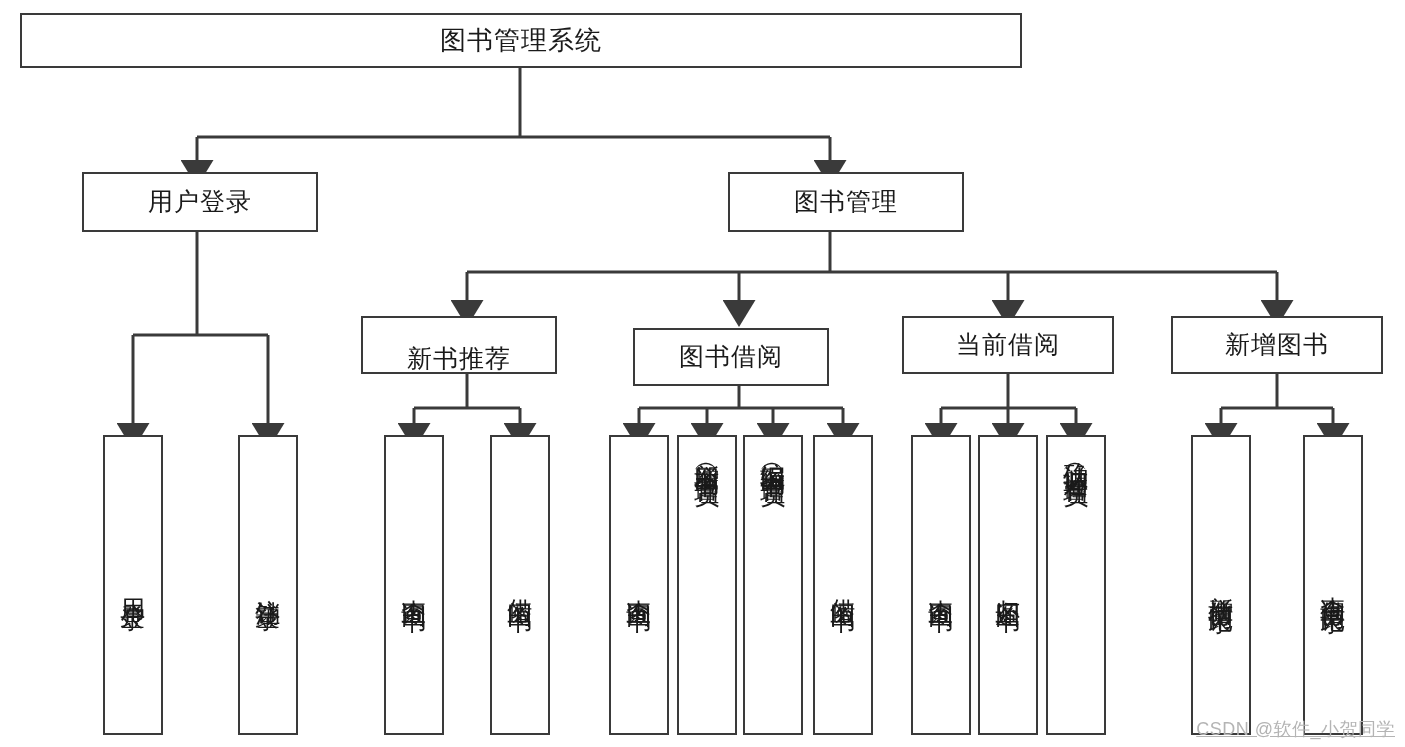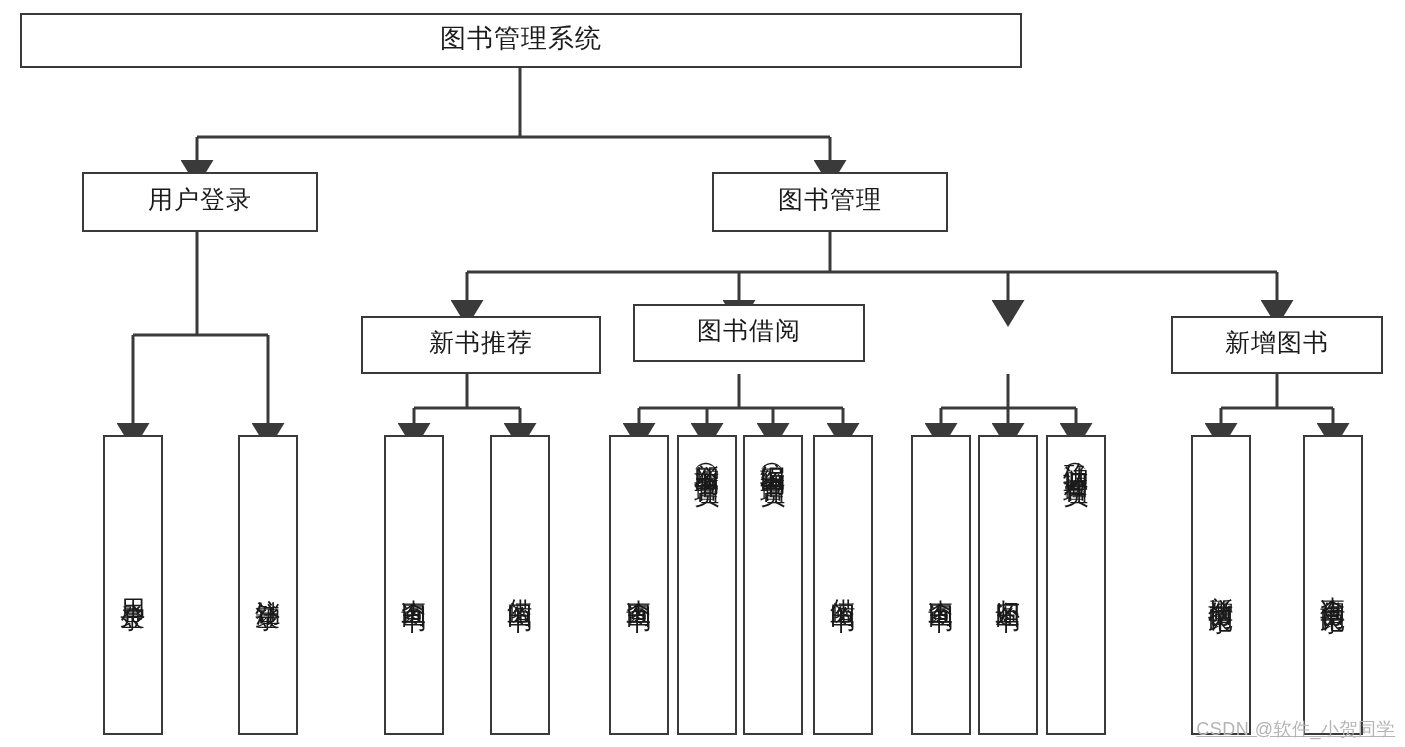--- a/index.html
+++ b/index.html
@@ -33,21 +33,20 @@
     border: 2.5px solid #3a3a3a;
     display: flex;
     align-items: center;
     justify-content: center;
     color: #1a1a1a;
   }
   .node.horiz {
     font-size: 25px;
     letter-spacing: 1px;
     line-height: 1.1;
-    font-family: Liberation Mono, monospace;
   }
   .node.root {
     font-size: 26px;
   }
   .node.vert {
     align-items: flex-start;
     justify-content: center;
     padding-top: 6px;
   }
   .vlabel {
@@ -134,29 +133,32 @@
     </g>
   </svg>
 
   <div class="node horiz root" style="left:20px; top:13px; width:1002px; height:55px;">
     <span>图书管理系统</span>
   </div>
 
   <div class="node horiz" style="left:82px; top:172px; width:236px; height:60px;">
     <span>用户登录</span>
   </div>
-  <div class="node horiz" style="left:712px; top:172px; width:236px; height:60px;">
+  <div class="node horiz" style="left:728px; top:172px; width:236px; height:60px;">
     <span>图书管理</span>
   </div>
 
-  <div class="node horiz" style="left:361px; top:316px; width:240px; height:58px;">
+  <div class="node horiz" style="left:361px; top:316px; width:196px; height:58px;align-items:flex-end;">
     <span>新书推荐</span>
   </div>
-  <div class="node horiz" style="left:633px; top:304px; width:232px; height:58px;">
+  <div class="node horiz" style="left:633px; top:328px; width:196px; height:58px;">
     <span>图书借阅</span>
+  </div>
+  <div class="node horiz" style="left:902px; top:316px; width:212px; height:58px;">
+    <span>当前借阅</span>
   </div>
   <div class="node horiz" style="left:1171px; top:316px; width:212px; height:58px;">
     <span>新增图书</span>
   </div>
 
   <div class="node vert center" style="left:103px; top:435px; width:60px; height:300px;">
     <span class="vlabel">用户登录</span>
   </div>
   <div class="node vert center" style="left:238px; top:435px; width:60px; height:300px;">
     <span class="vlabel">注销登录</span>

